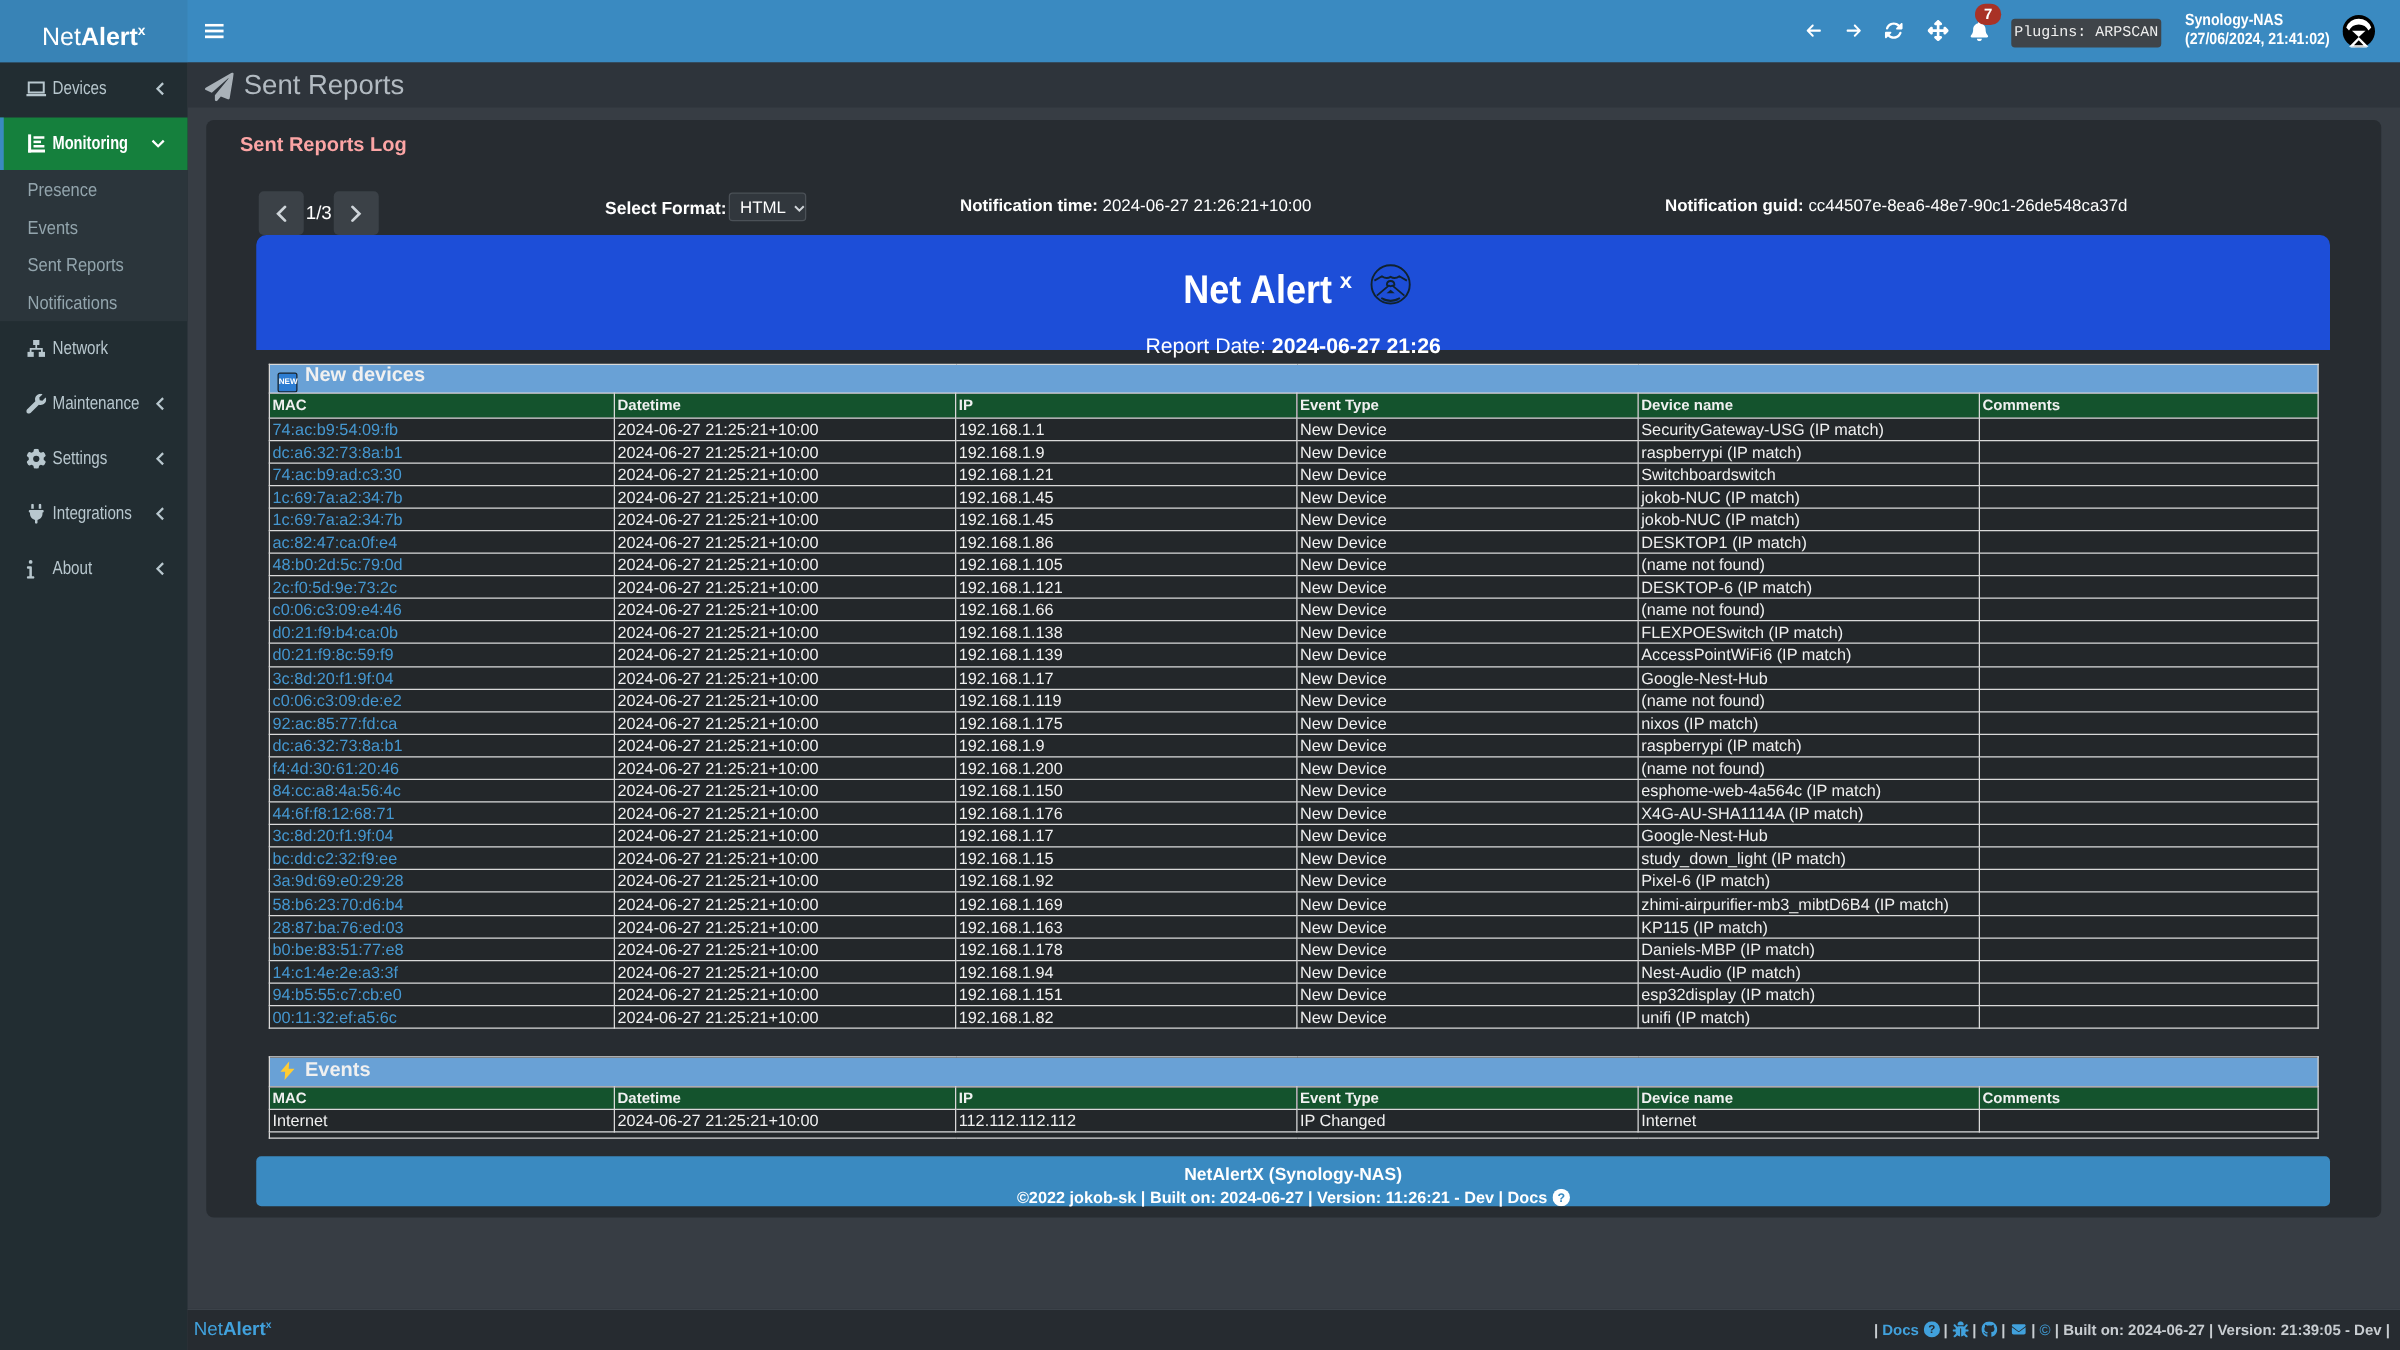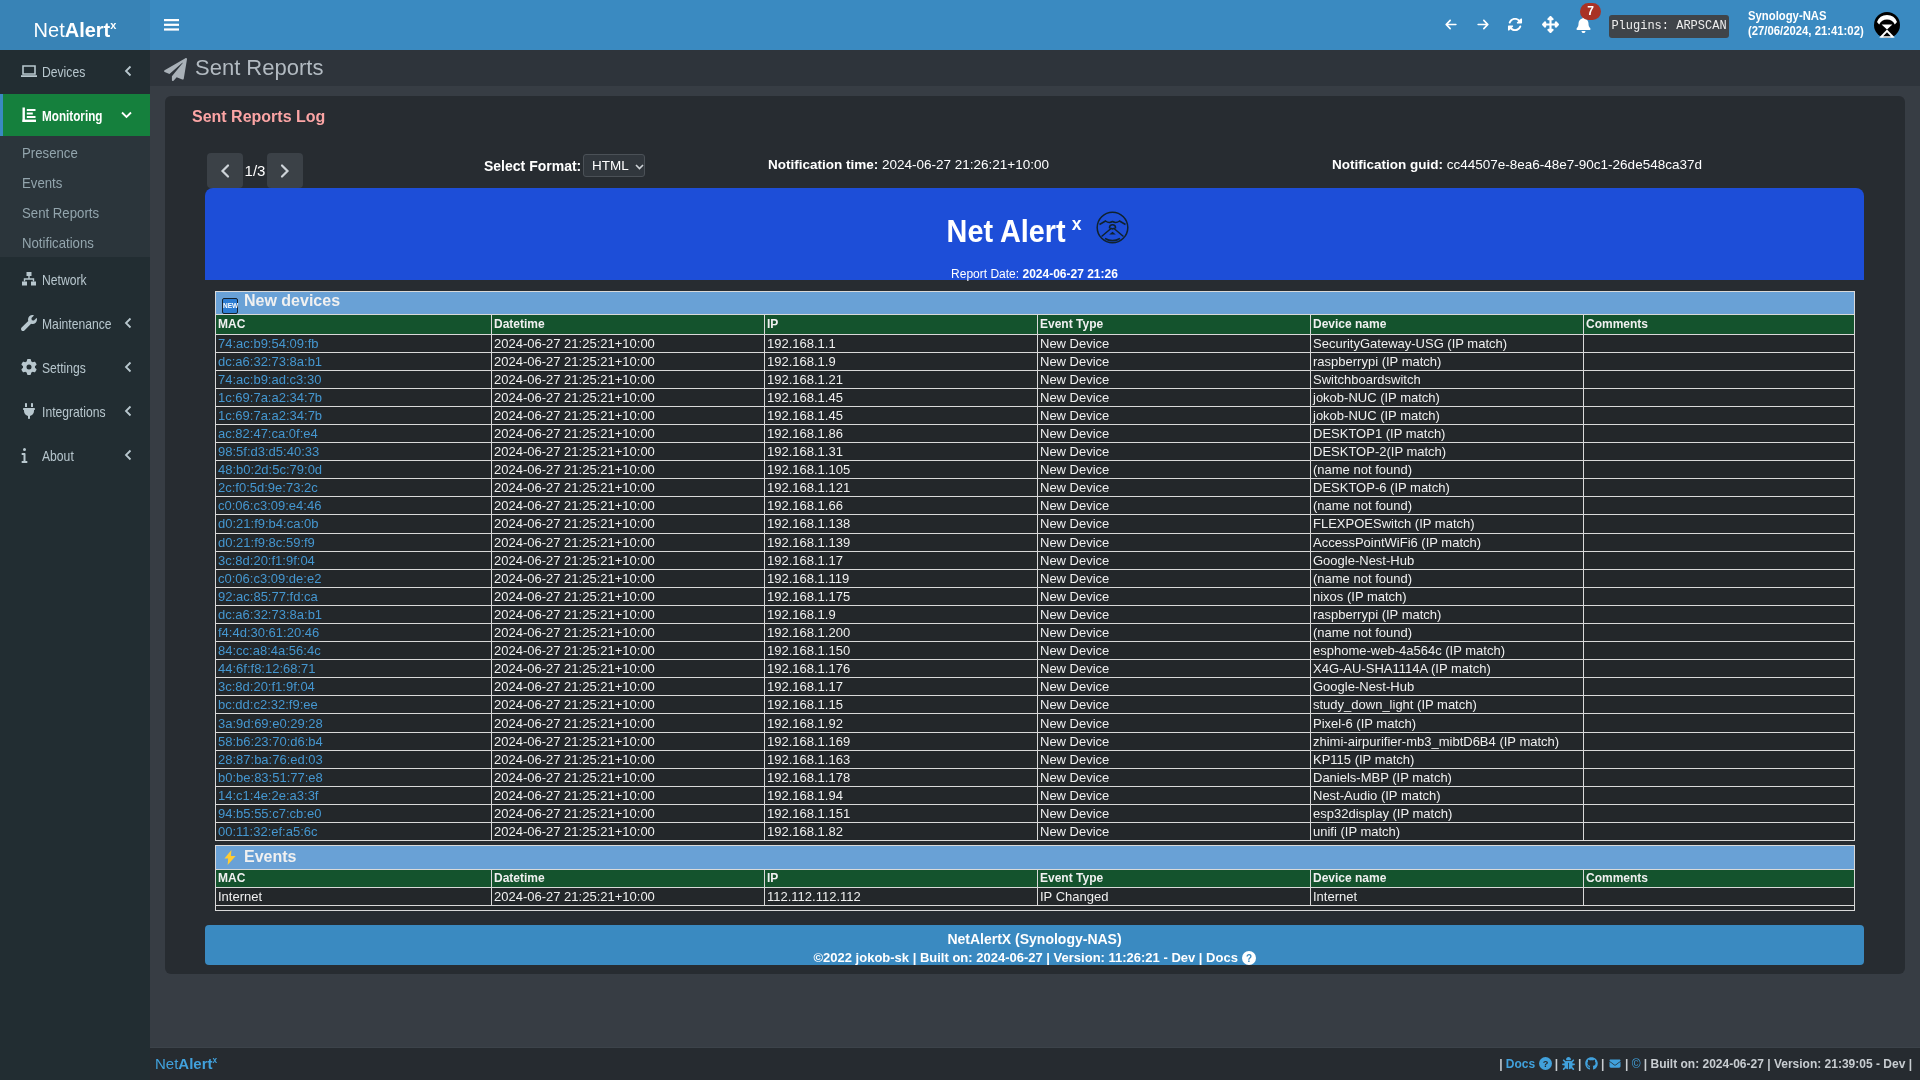--- a/index.html
+++ b/index.html
@@ -186,21 +186,21 @@
 <div class="abs" id="rephead">
   <div style="padding-top:23px;font-size:32px;font-weight:700;"><span style="display:inline-block;transform:scaleX(0.9);transform-origin:50% 50%;">Net Alert</span><sup class="x">x</sup>
   <svg width="33" height="33" viewBox="0 0 33 33" style="vertical-align:-2px;margin-left:6px" fill="none" stroke="#10222e" stroke-width="1.5">
    <circle cx="16.5" cy="16.5" r="15.3"></circle>
    <path d="M3.5 13.5 L9.5 10 Q13 12.5 16.5 10.5 Q20 12.5 23.5 10 L29.5 13.5"></path>
    <path d="M13.5 16.8 Q13.5 13.8 16.5 13.8 Q19.5 13.8 19.5 16.8 L16.5 18 Z"></path>
    <path d="M5.5 25.5 L15 17.5 M18 17.5 L27.5 25.5"></path>
    <path d="M13.2 23.5 l3.3 -2.8 3.3 2.8z" fill="#10222e" stroke="none"></path>
    <path d="M9 27.5 Q16.5 31.5 24 27.5 M10.5 28.6 Q16.5 31 22.5 28.6"></path>
   </svg></div>
-  <div style="margin-top:17px;font-size:12px;">Report Date: <b>2024-06-27 21:26</b></div>
+  <div style="margin-top:17px;font-size:17px;">Report Date: <b>2024-06-27 21:26</b></div>
 </div>
 <div class="abs" style="left:215px;top:290.5px;">
 <table class="rep" id="t1">
 <colgroup>
         <col style="width:276px">
         <col style="width:273px">
         <col style="width:273px">
         <col style="width:273px">
         <col style="width:273px">
         <col style="width:271px">
@@ -256,28 +256,20 @@
           <td>New Device</td>
           <td>jokob-NUC (IP match)</td>
           <td></td>
         </tr>
 <tr class="drow">
           <td class="mac">ac:82:47:ca:0f:e4</td>
           <td>2024-06-27 21:25:21+10:00</td>
           <td>192.168.1.86</td>
           <td>New Device</td>
           <td>DESKTOP1 (IP match)</td>
-          <td></td>
-        </tr>
-<tr class="drow">
-          <td class="mac">98:5f:d3:d5:40:33</td>
-          <td>2024-06-27 21:25:21+10:00</td>
-          <td>192.168.1.31</td>
-          <td>New Device</td>
-          <td>DESKTOP-2(IP match)</td>
           <td></td>
         </tr>
 <tr class="drow">
           <td class="mac">48:b0:2d:5c:79:0d</td>
           <td>2024-06-27 21:25:21+10:00</td>
           <td>192.168.1.105</td>
           <td>New Device</td>
           <td>(name not found)</td>
           <td></td>
         </tr>

